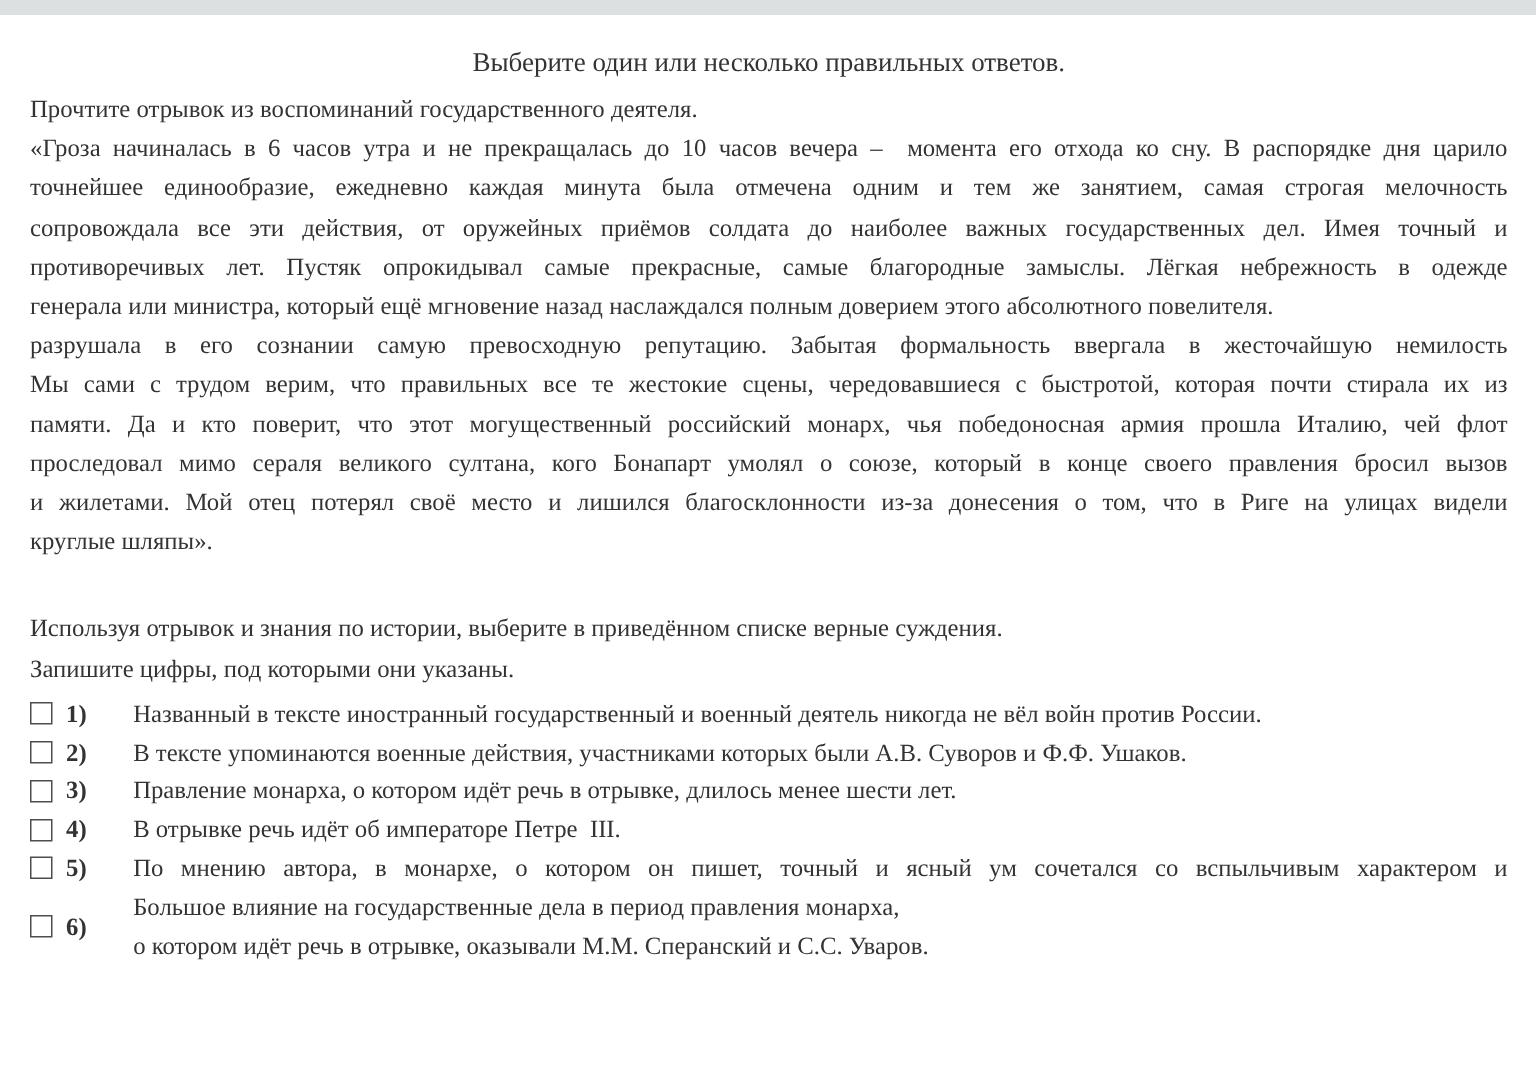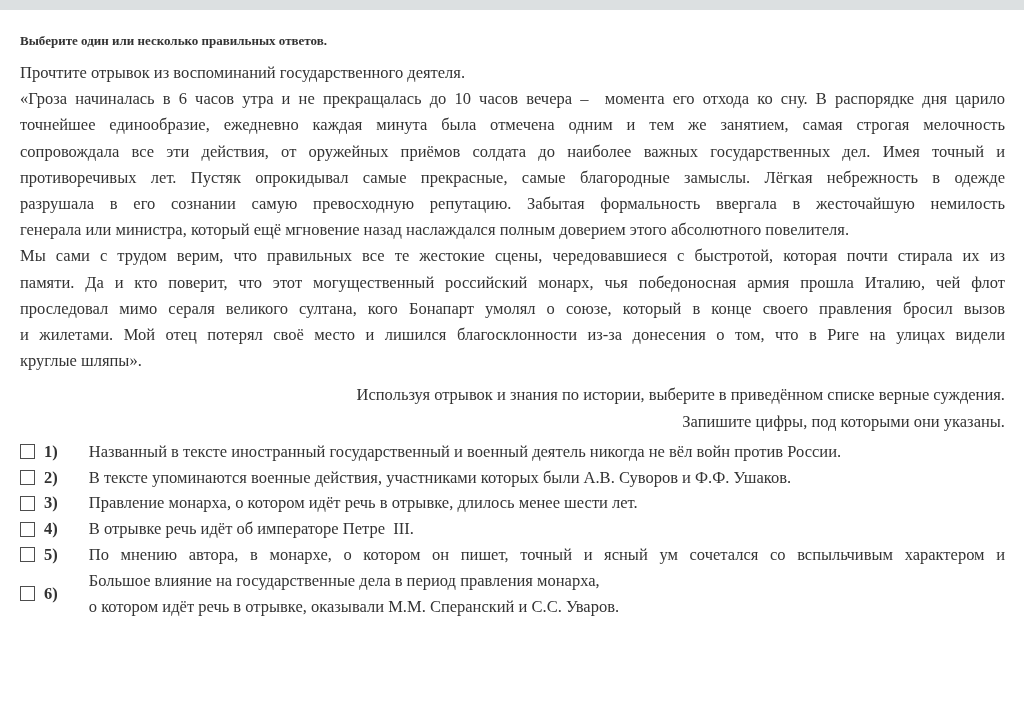--- a/index.html
+++ b/index.html
@@ -9,36 +9,37 @@
     font-family:"Liberation Serif","DejaVu Serif",serif;
     font-size:16.5px;
     color:var(--text,#333333);
   }
   .topbar{
     width:100%;height:10px;
     background:var(--topbar,#dce0e1);
   }
   .content{margin:0 19px 0 20px;}
   .title{
-    font-weight:bold;
-    font-size:13px;
+    font-weight:normal;
+    font-size:18px;
     margin:18px 0 6px 0;
     line-height:26px;
+    text-align:center;
   }
   .line{
     line-height:26.2px;
     min-height:26.2px;
   }
   .line.just{
     text-align:justify;
     text-align-last:justify;
     font-family:Liberation Serif, serif;
   }
   .passage{margin:0;}
-  .instructions{margin-top:8px;text-align:right;}
+  .instructions{margin-top:32px;}
   .options{margin-top:4px;}
   .opt-row{
     display:flex;
     align-items:center;
   }
   .opt-row .line{line-height:25.8px;min-height:25.8px;margin-left:24px;}
   .checkbox{
     width:13px;height:13px;
     border:1px solid var(--cbx,#4d4d4d);
     background:#ffffff;
@@ -63,22 +64,22 @@
 
   <div class="title">Выберите один или несколько правильных ответов.</div>
 
   <div class="passage">
     <div class="line">Прочтите отрывок из воспоминаний государственного деятеля.</div>
     <div>
         <div class="line just">«Гроза начиналась в 6 часов утра и не прекращалась до 10 часов вечера –&nbsp; момента его отхода ко сну. В распорядке дня царило</div>
         <div class="line just">точнейшее единообразие, ежедневно каждая минута была отмечена одним и тем же занятием, самая строгая мелочность</div>
         <div class="line just">сопровождала все эти действия, от оружейных приёмов солдата до наиболее важных государственных дел. Имея точный и</div>
         <div class="line just">противоречивых лет. Пустяк опрокидывал самые прекрасные, самые благородные замыслы. Лёгкая небрежность в одежде</div>
+        <div class="line">генерала или министра, который ещё мгновение назад наслаждался полным доверием этого абсолютного повелителя.</div>
         <div class="line just">разрушала в его сознании самую превосходную репутацию. Забытая формальность ввергала в жесточайшую немилость</div>
-        <div class="line">генерала или министра, который ещё мгновение назад наслаждался полным доверием этого абсолютного повелителя.</div>
         <div class="line just">Мы сами с трудом верим, что правильных все те жестокие сцены, чередовавшиеся с быстротой, которая почти стирала их из</div>
         <div class="line just">памяти. Да и кто поверит, что этот могущественный российский монарх, чья победоносная армия прошла Италию, чей флот</div>
         <div class="line just">проследовал мимо сераля великого султана, кого Бонапарт умолял о союзе, который в конце своего правления бросил вызов</div>
         <div class="line just">и жилетами. Мой отец потерял своё место и лишился благосклонности из-за донесения о том, что в Риге на улицах видели</div>
         <div class="line">круглые шляпы».</div>
       </div>
   </div>
 
   <div class="instructions">
       <div class="line">Используя отрывок и знания по истории, выберите в приведённом списке верные суждения.</div>

